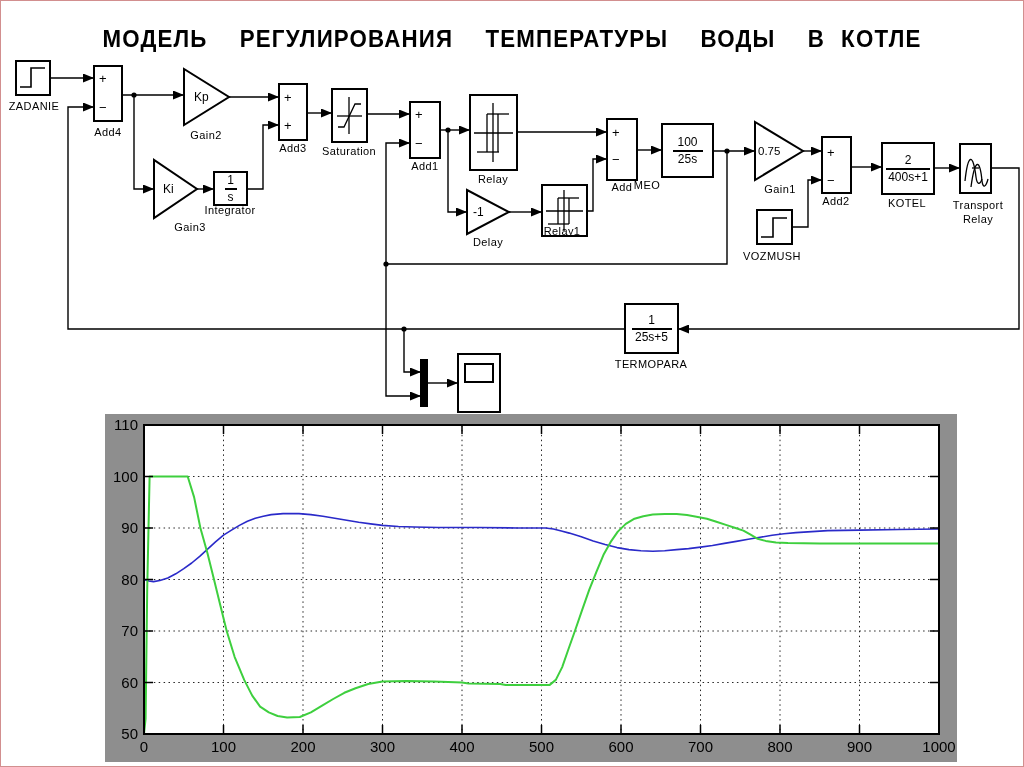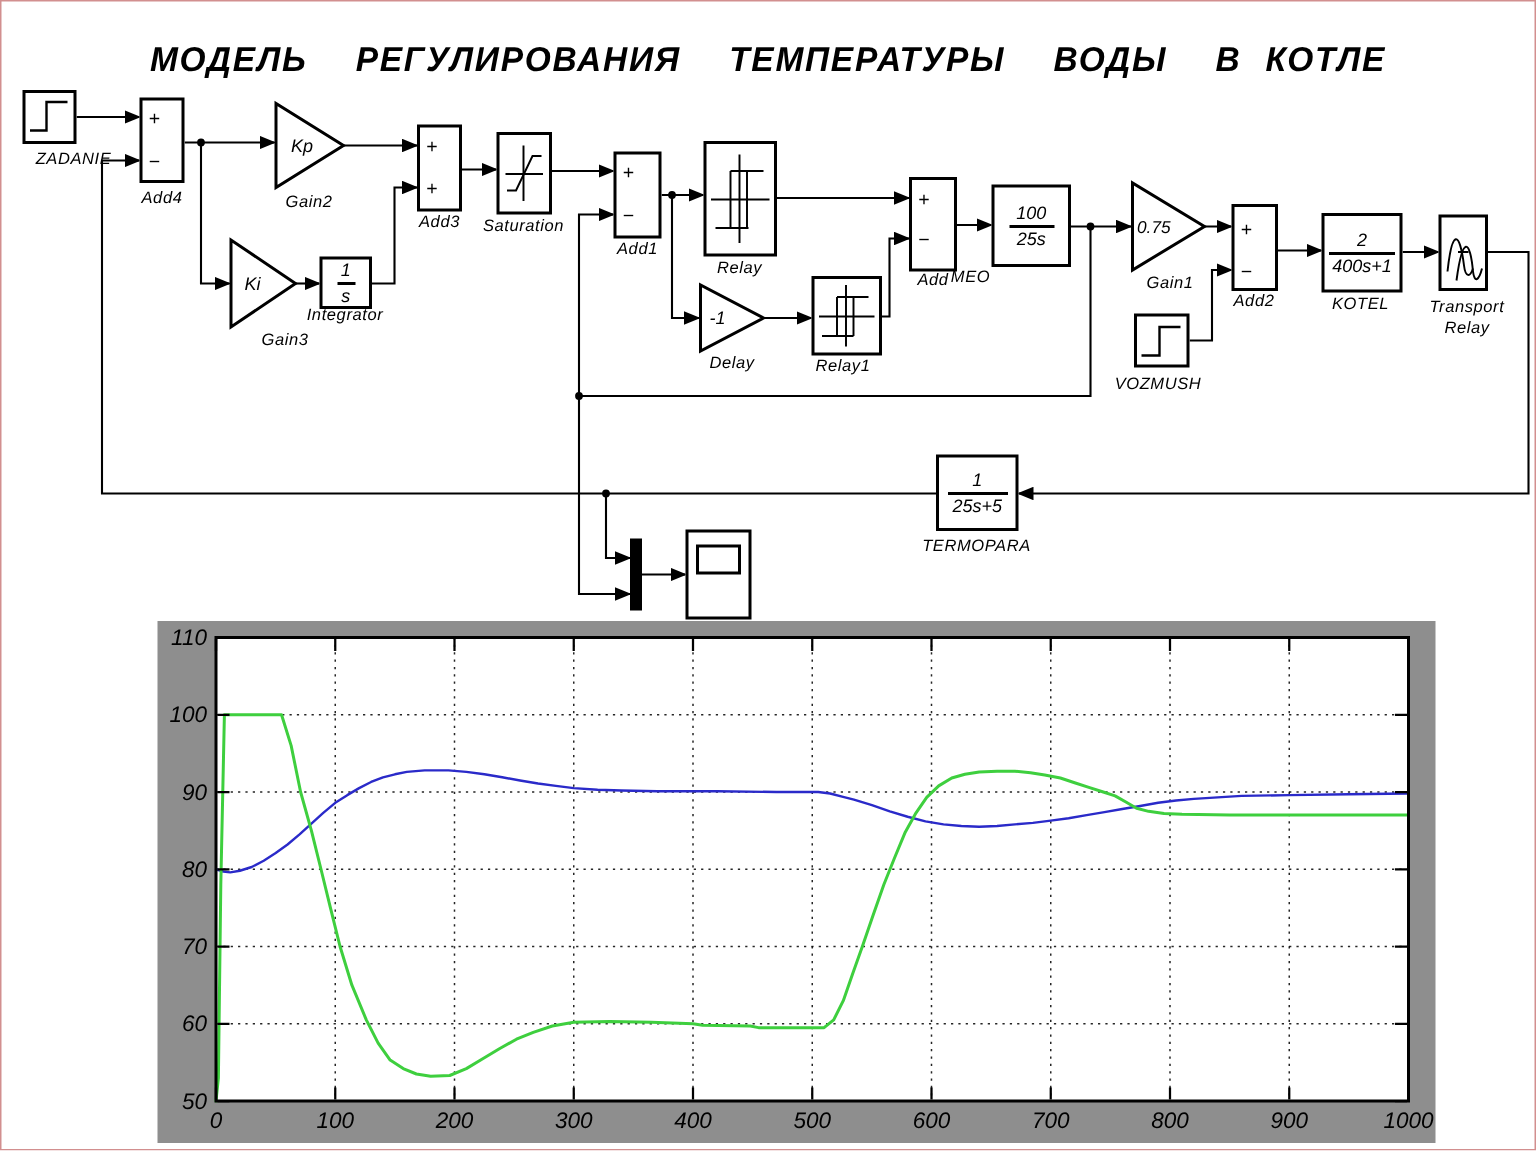--- a/index.html
+++ b/index.html
@@ -1,17 +1,17 @@
 <!DOCTYPE html>
 <html><head>
 <meta charset="utf-8">
 <style>
   html,body{margin:0;padding:0;background:#fff;}
   .page{position:relative;width:1024px;height:767px;background:#fff;border:1px solid #d28f8f;
-        box-sizing:border-box;font-family:"Liberation Sans",sans-serif;overflow:hidden;color:#000;font-style:italic;}
+        box-sizing:border-box;font-family:"Liberation Sans",sans-serif;overflow:hidden;color:#000;}
   .title{position:absolute;top:25px;left:0;width:100%;text-align:center;font-weight:bold;
          font-size:23px;letter-spacing:1.2px;word-spacing:9px;white-space:pre;
          transform:scaleX(.97);transform-origin:center;}
   #wires{position:absolute;left:0;top:0;}
   #wires polyline{fill:none;stroke:#000;stroke-width:1.4px;}
   #wires circle{fill:#000;}
   .blk{position:absolute;border:2px solid #000;background:#fff;box-sizing:border-box;}
   .sgn{position:absolute;left:4px;font-size:13px;line-height:12px;font-weight:normal;}
   .lbl{position:absolute;font-size:11px;text-align:center;letter-spacing:.4px;white-space:nowrap;}
   .lbl.wrap{white-space:normal;line-height:14px;}
@@ -76,21 +76,21 @@
         <circle cx="385" cy="263" r="2.6"></circle>
       <circle cx="403" cy="328" r="2.6"></circle>
     </g>
   </svg>
 
   <div class="blk" style="left:14px;top:59px;width:36px;height:36px">
     <svg class="icon" width="32" height="32">
       <polyline points="3,25 14,25 14,6 28,6"></polyline>
     </svg>
   </div>
-  <div class="lbl" style="left:18px;top:99px;width:60px">ZADANIE</div>
+  <div class="lbl" style="left:3px;top:99px;width:60px">ZADANIE</div>
 
   <div class="blk" style="left:92px;top:64px;width:30px;height:57px">
     <span class="sgn" style="top:6px">+</span>
     <span class="sgn" style="top:35px">−</span>
   </div>
   <div class="lbl" style="left:77px;top:125px;width:60px">Add4</div>
 
   <svg class="gainblk" style="left:182px;top:67px" width="50" height="60">
     <polygon points="1,1 1,57 46,29"></polygon>
     <text x="11" y="33">Kp</text>
@@ -152,21 +152,21 @@
   <div class="blk" style="left:540px;top:183px;width:47px;height:53px">
     <svg class="icon thin" width="43" height="49">
       <line x1="21" y1="4" x2="21" y2="45"></line>
       <line x1="3" y1="25" x2="40" y2="25"></line>
       <line x1="15" y1="12" x2="36" y2="12"></line>
       <line x1="5" y1="38" x2="26" y2="38"></line>
       <line x1="15" y1="12" x2="15" y2="38"></line>
       <line x1="26" y1="12" x2="26" y2="38"></line>
     </svg>
   </div>
-  <div class="lbl" style="left:531px;top:237px;width:60px">Relay1</div>
+  <div class="lbl" style="left:531px;top:224px;width:60px">Relay1</div>
 
   <div class="blk" style="left:605px;top:117px;width:32px;height:63px">
     <span class="sgn" style="top:7px">+</span>
     <span class="sgn" style="top:34px">−</span>
   </div>
   <div class="lbl" style="left:591px;top:180px;width:60px">Add</div>
 
   <div class="blk frac" style="left:660px;top:122px;width:53px;height:55px">
     <span>100</span>
     <span class="fbar" style="width:30px"></span>

